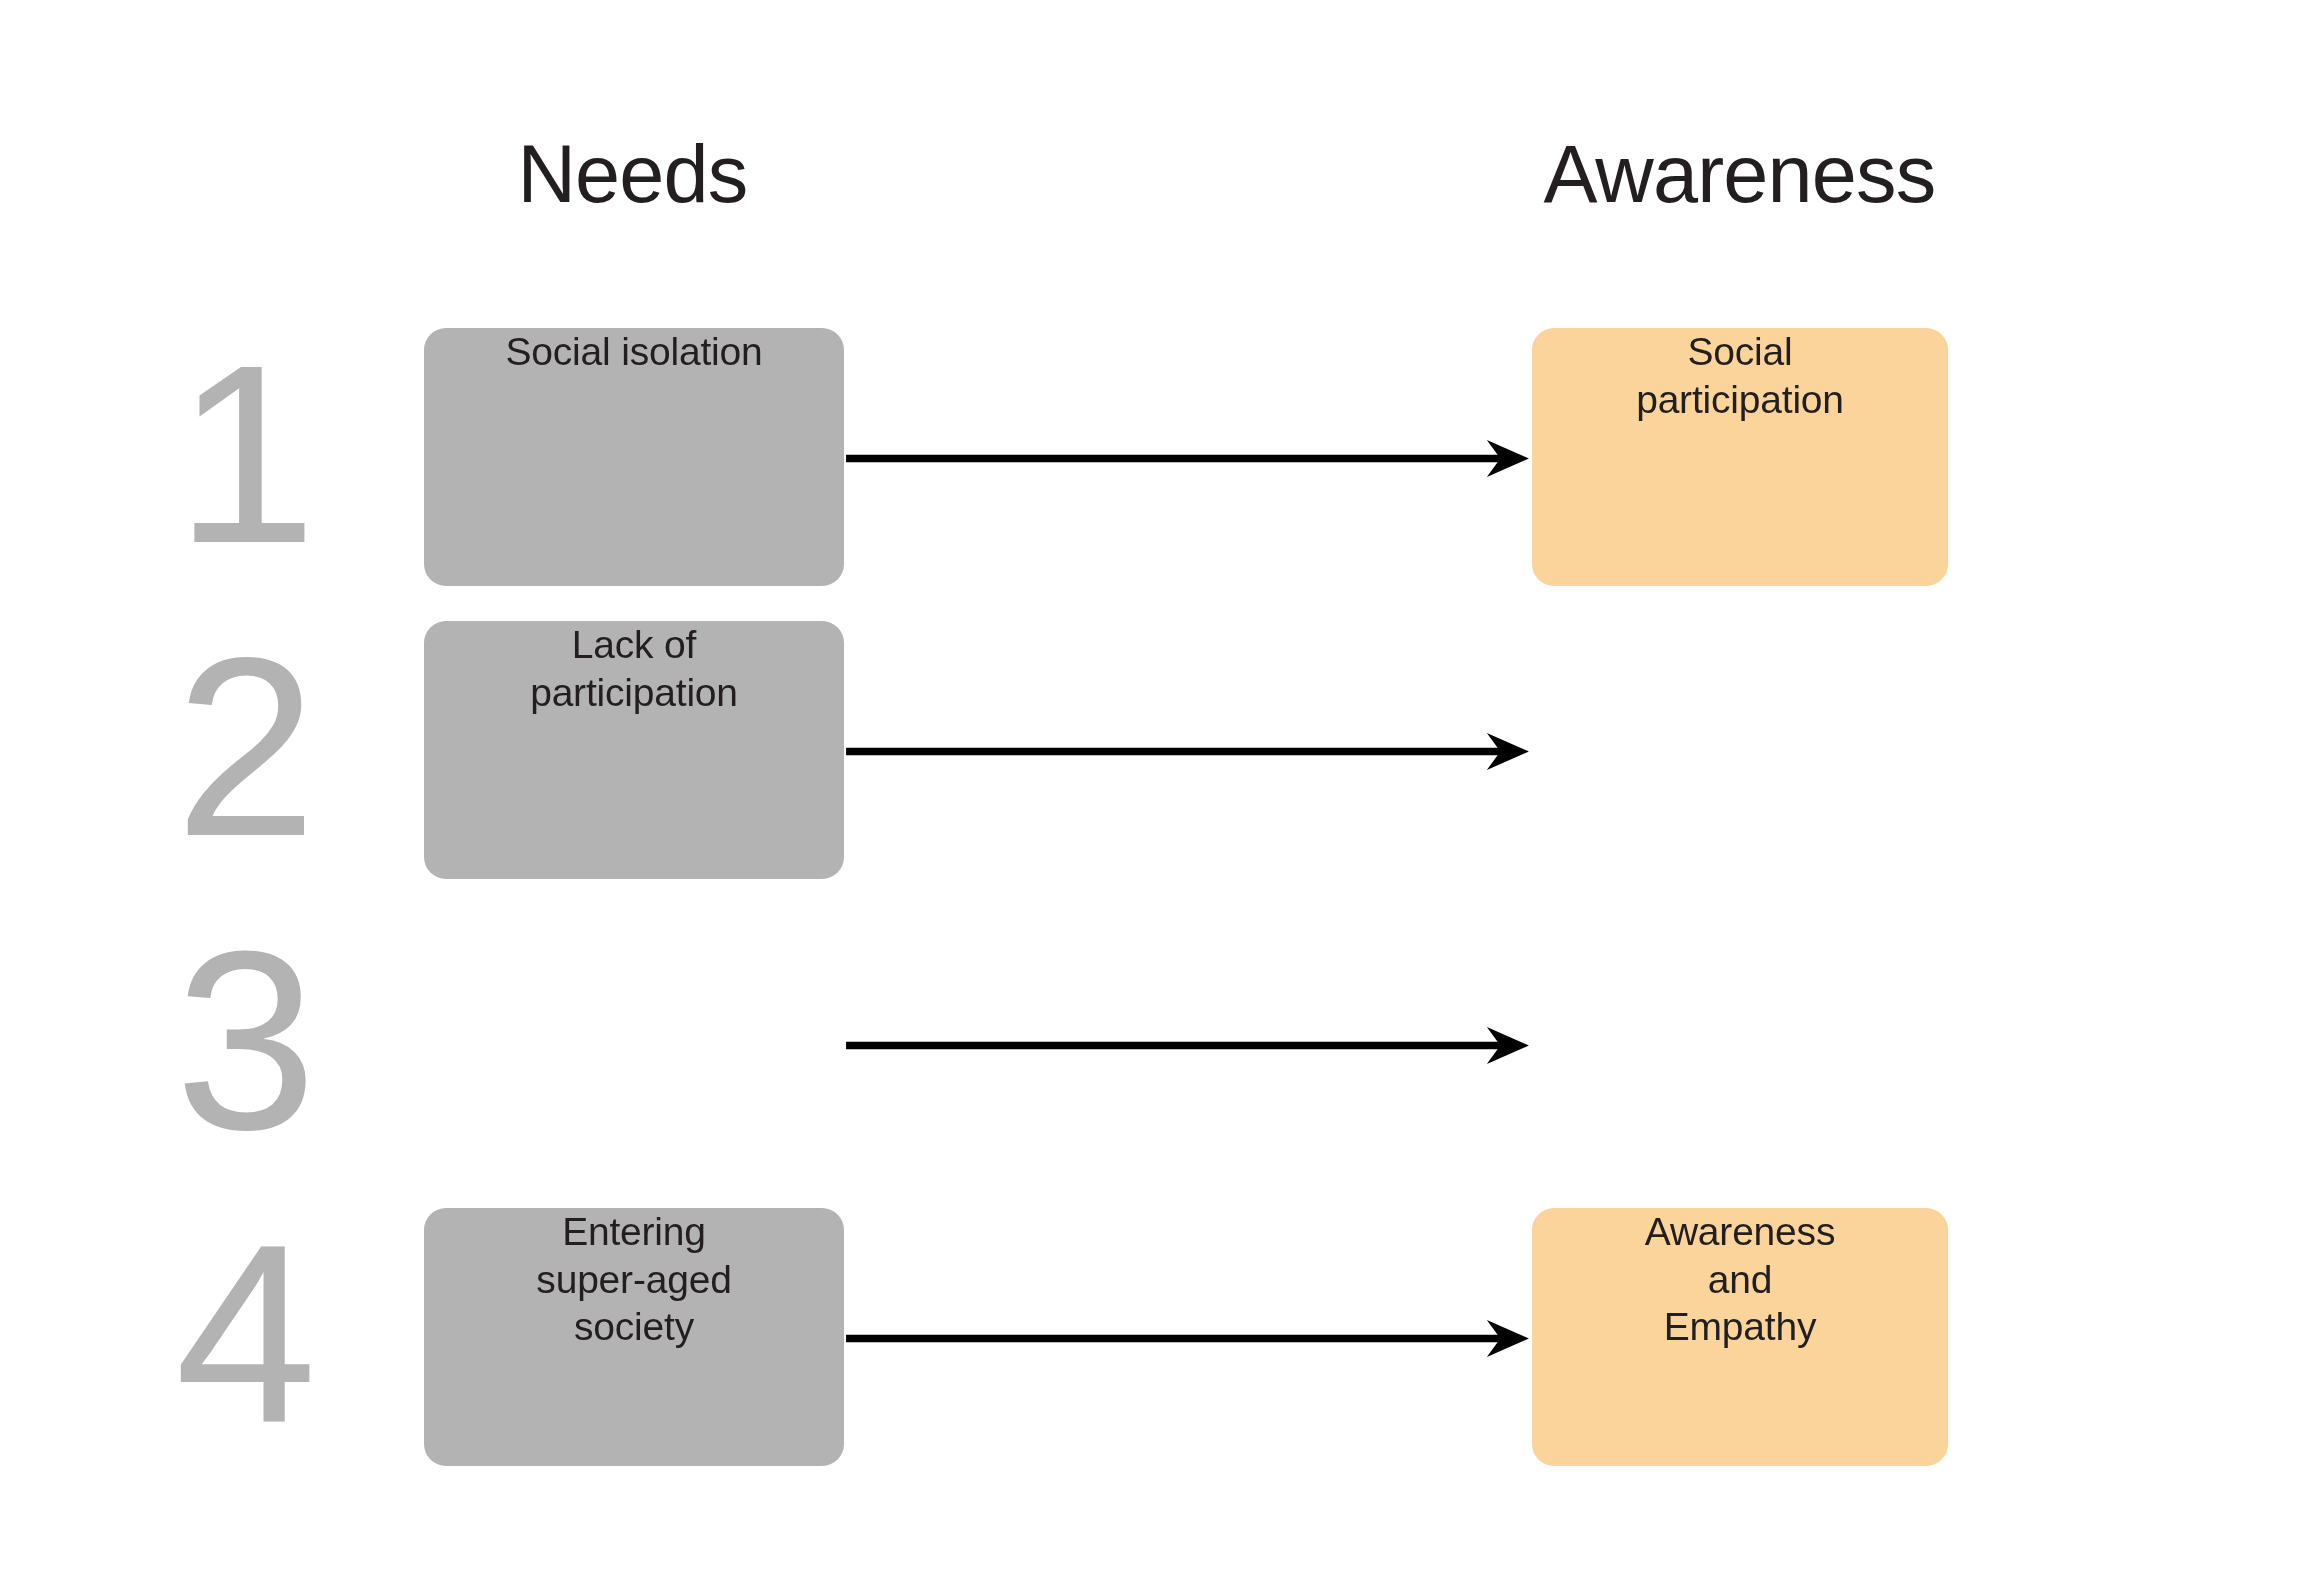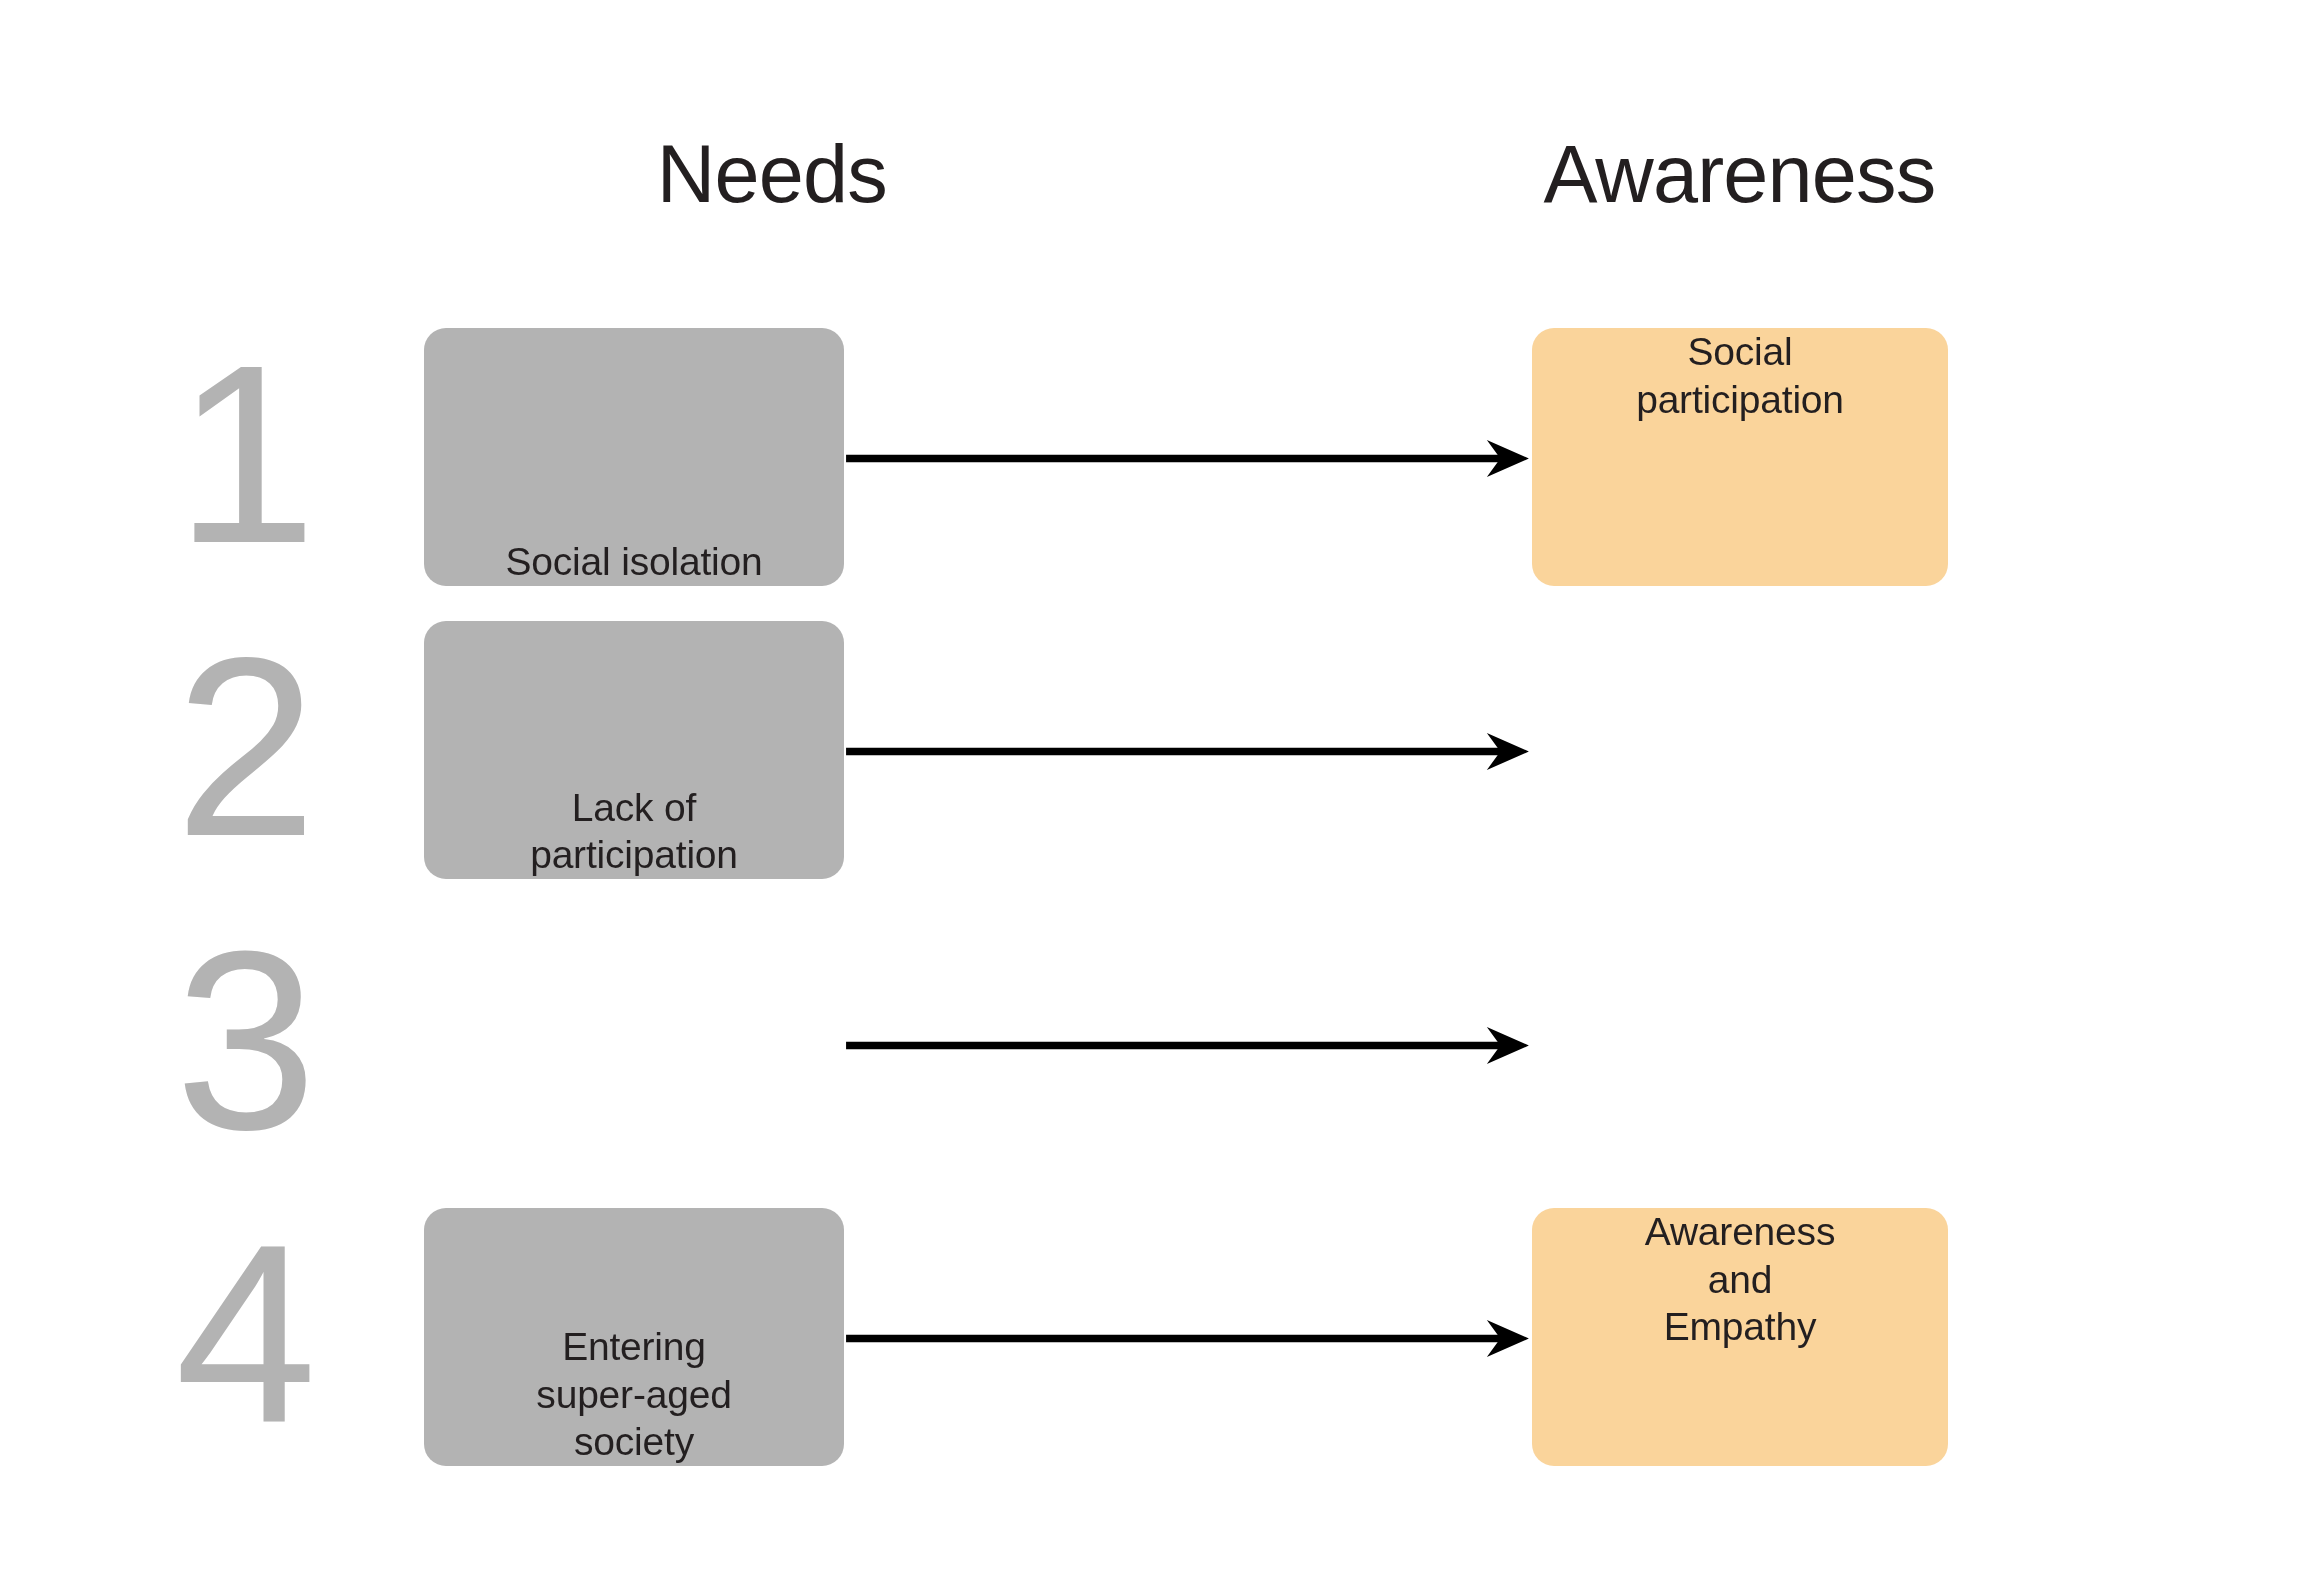--- a/index.html
+++ b/index.html
@@ -27,21 +27,20 @@
     letter-spacing: -0.8px;
     color: #231f20;
     text-align: center;
     white-space: nowrap;
     line-height: 1;
   }
   #header-needs {
     left: 378px;
     top: 134px;
     width: 509px;
-    text-align: right;
   }
   #header-solutions {
     left: 1485px;
     top: 134px;
     width: 509px;
   }
 
   
   .row {
     position: absolute;
@@ -71,21 +70,21 @@
   
   .need-box {
     position: absolute;
     left: 424px;
     top: 0;
     width: 420px;
     height: 258px;
     background: #b3b3b3;
     border-radius: 22px;
     display: flex;
-    align-items: flex-end;
+    align-items: flex-start;
     justify-content: center;
     box-sizing: border-box;
     padding: 0 12px;
   }
   
   .solution-box {
     position: absolute;
     left: 1532px;
     top: 0;
     width: 416px;

